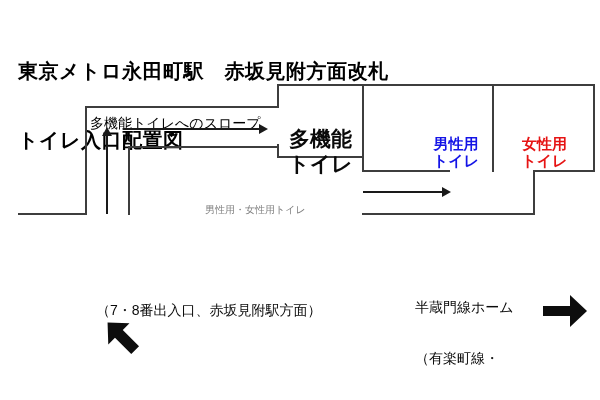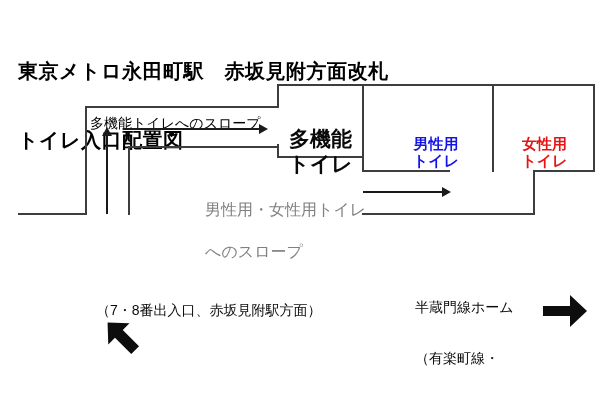--- a/index.html
+++ b/index.html
@@ -6,23 +6,23 @@
   .canvas{
     position:relative;width:600px;height:400px;background:#ffffff;overflow:hidden;
     font-family:"Liberation Sans","DejaVu Sans",sans-serif;color:#000000;
   }
   .title{position:absolute;left:18px;top:14px;font-size:20px;font-weight:bold;line-height:23px;letter-spacing:0.5px;white-space:pre;}
   .wall{position:absolute;background:#3d3d3d;}
   .label{position:absolute;white-space:pre;}
   .slope-label-1{left:90px;top:107px;font-size:14px;line-height:16px;color:#000000;margin-top:8px;}
   .room-label{position:absolute;text-align:center;font-weight:bold;margin-top:32px;}
   .room-multi{left:277px;top:94px;width:87px;font-size:21px;line-height:25px;color:#0a0a0a;}
-  .room-mens{left:364px;top:103px;width:144px;font-size:15px;line-height:17px;color:#1414e6;}
+  .room-mens{left:364px;top:103px;width:144px;font-size:15px;line-height:17px;color:#1414e6;padding-left:20px;}
   .room-womens{left:494px;top:103px;width:101px;font-size:15px;line-height:17px;color:#e61414;text-align:center;}
-  .slope-label-2{left:205px;top:175px;font-size:16px;line-height:14px;color:#808080;}
+  .slope-label-2{left:205px;top:175px;font-size:10px;line-height:14px;color:#808080;}
   .dest{position:absolute;font-size:14px;line-height:17px;color:#0a0a0a;white-space:pre;}
   .dest-gate{left:96px;top:268px;}
   .dest-platform{left:415px;top:265px;}
   .arrow-group{position:absolute;}
   .shaft{position:absolute;background:#1a1a1a;}
   .tri-up{position:absolute;width:0;height:0;border-left:5px solid transparent;border-right:5px solid transparent;border-bottom:9px solid #1a1a1a;}
   .tri-right{position:absolute;width:0;height:0;border-top:5px solid transparent;border-bottom:5px solid transparent;border-left:9px solid #1a1a1a;}
   .big-arrow{position:absolute;}
   .big-arrow svg path{fill:#0d0d0d;}
 </style>
@@ -63,21 +63,20 @@
     <div>男性用</div>
     <div>トイレ</div>
   </div>
   <div class="room-label room-womens">
     <div>女性用</div>
     <div>トイレ</div>
   </div>
 
   <div class="label slope-label-2">
     <div>男性用・女性用トイレ</div>
-    <div>へのスロープ</div>
   </div>
 
   <div class="arrow-group" style="left:102px;top:127px;width:10px;height:88px">
     <div class="tri-up" style="left:0;top:0"></div>
     <div class="shaft" style="left:4px;top:8px;width:2px;height:79px"></div>
   </div>
   <div class="arrow-group" style="left:123px;top:124px;width:145px;height:10px">
     <div class="shaft" style="left:0;top:4px;width:138px;height:2px"></div>
     <div class="tri-right" style="left:136px;top:0"></div>
   </div>

